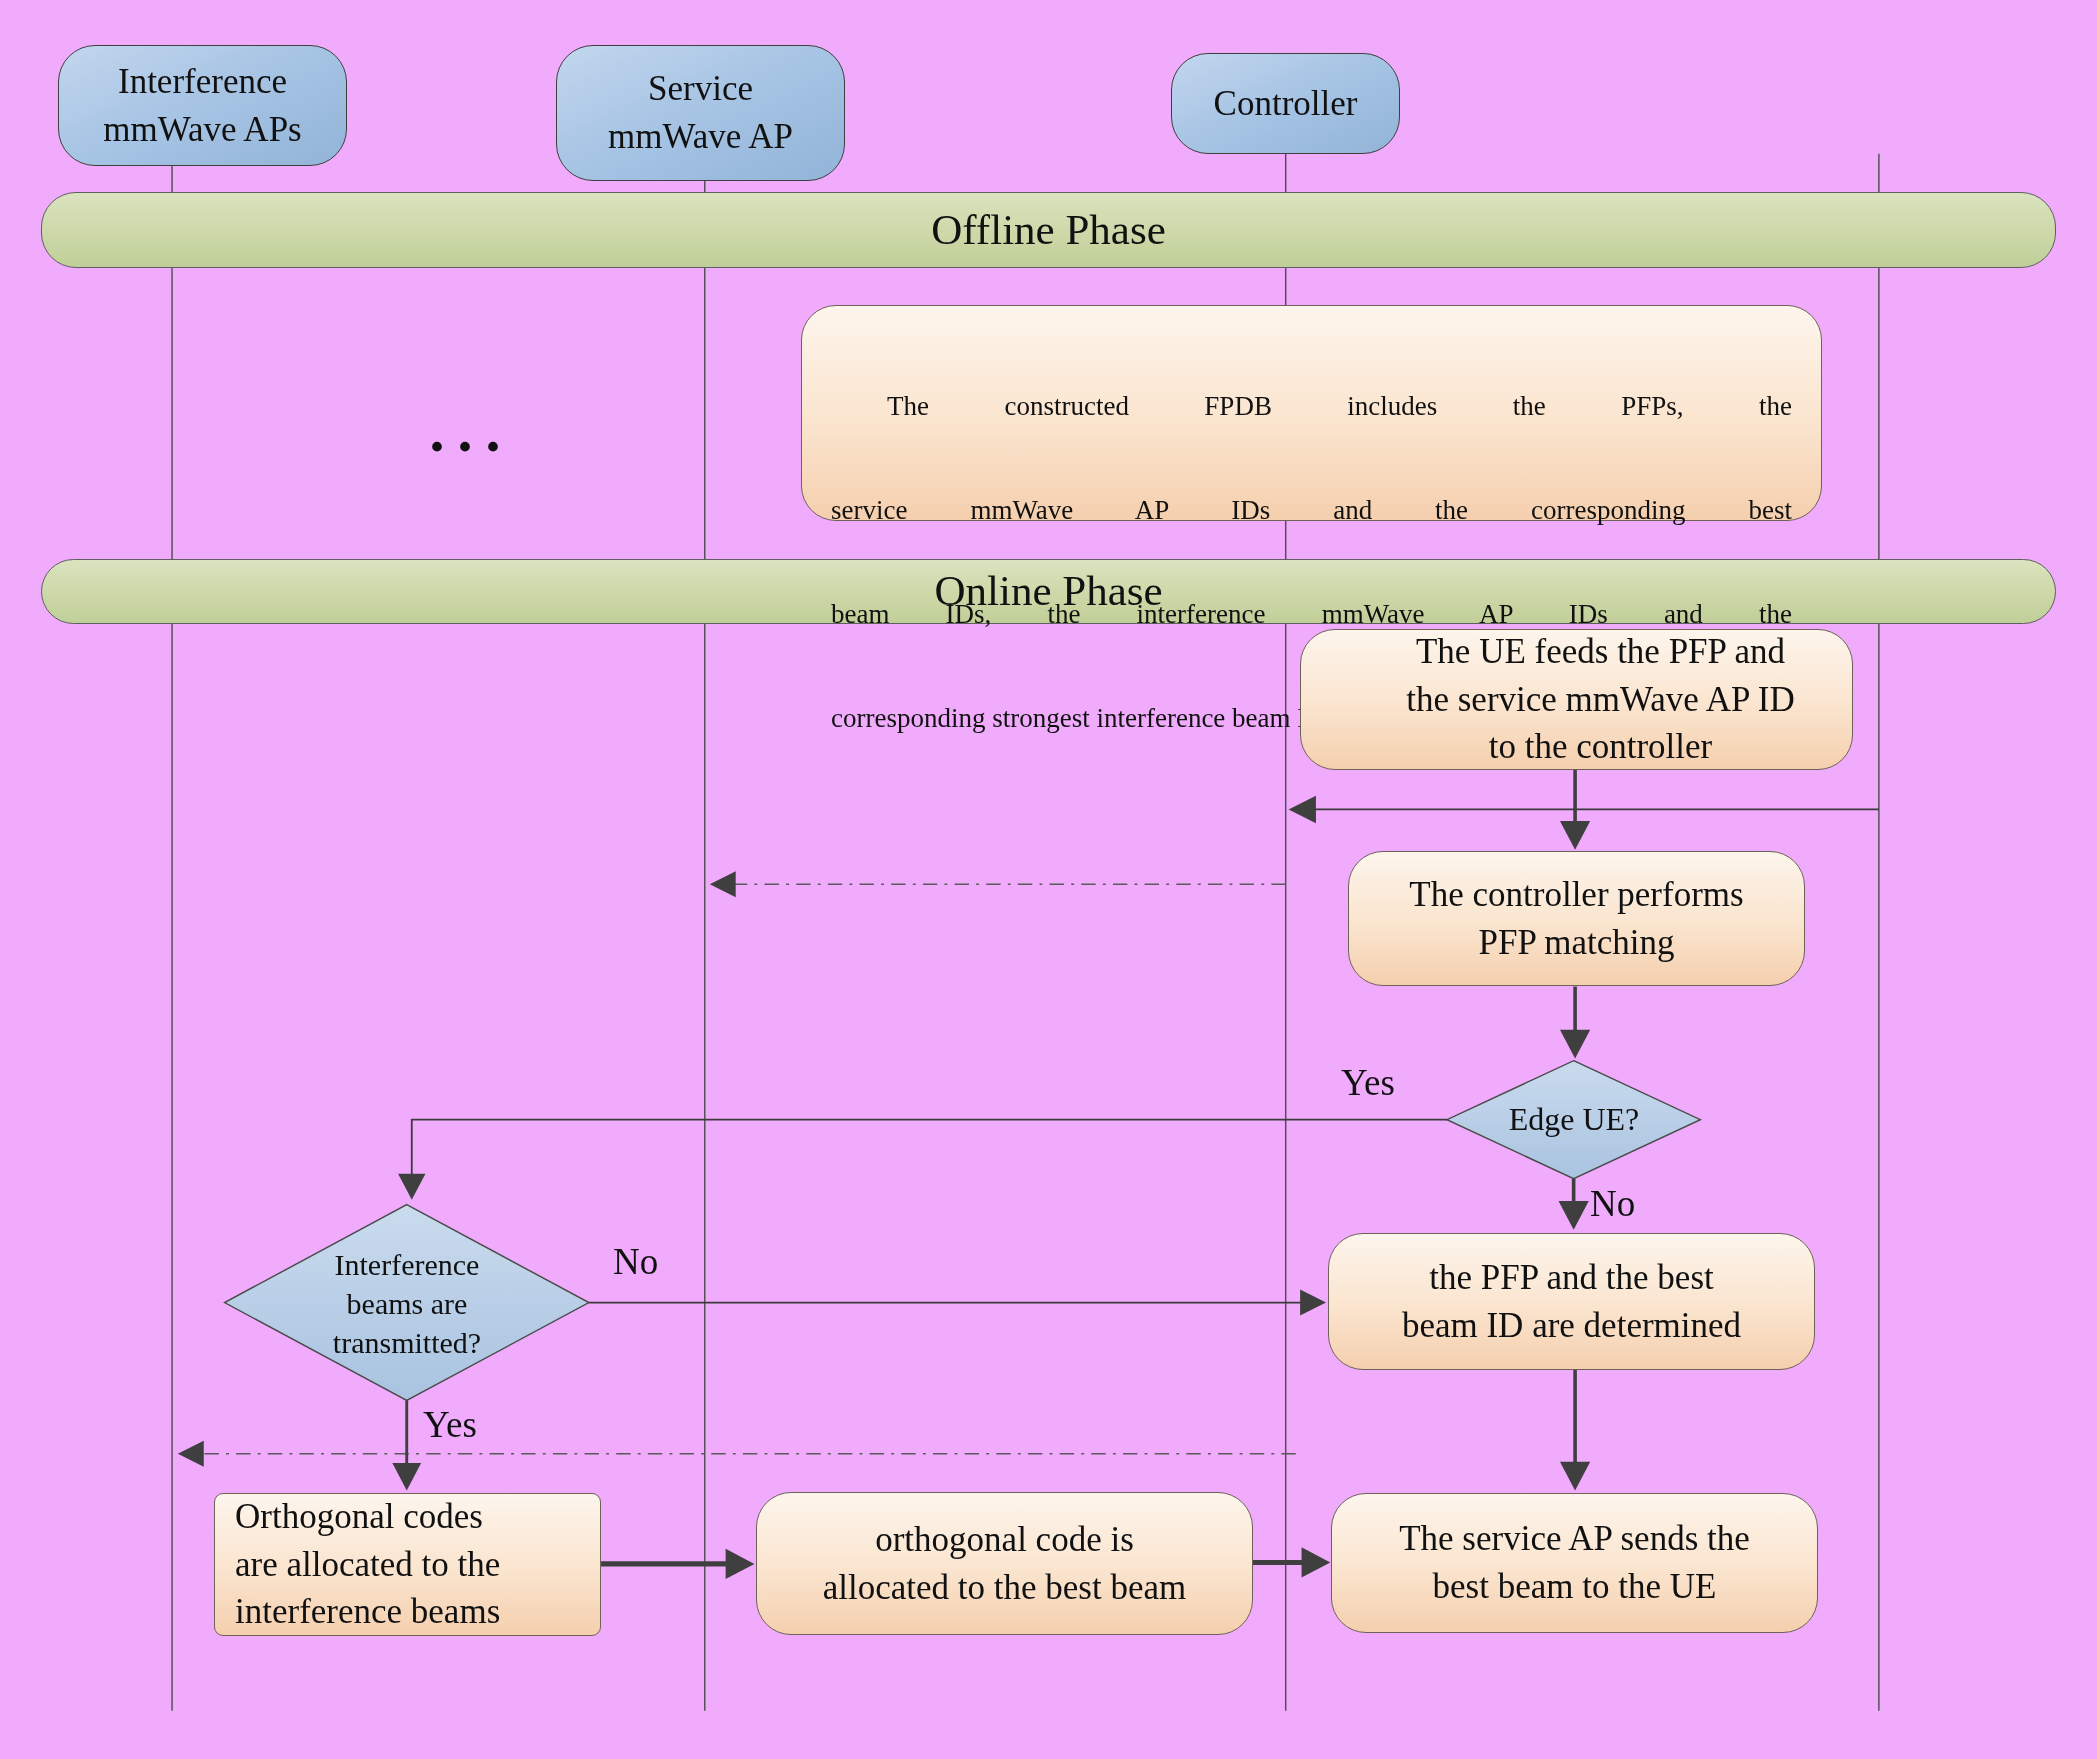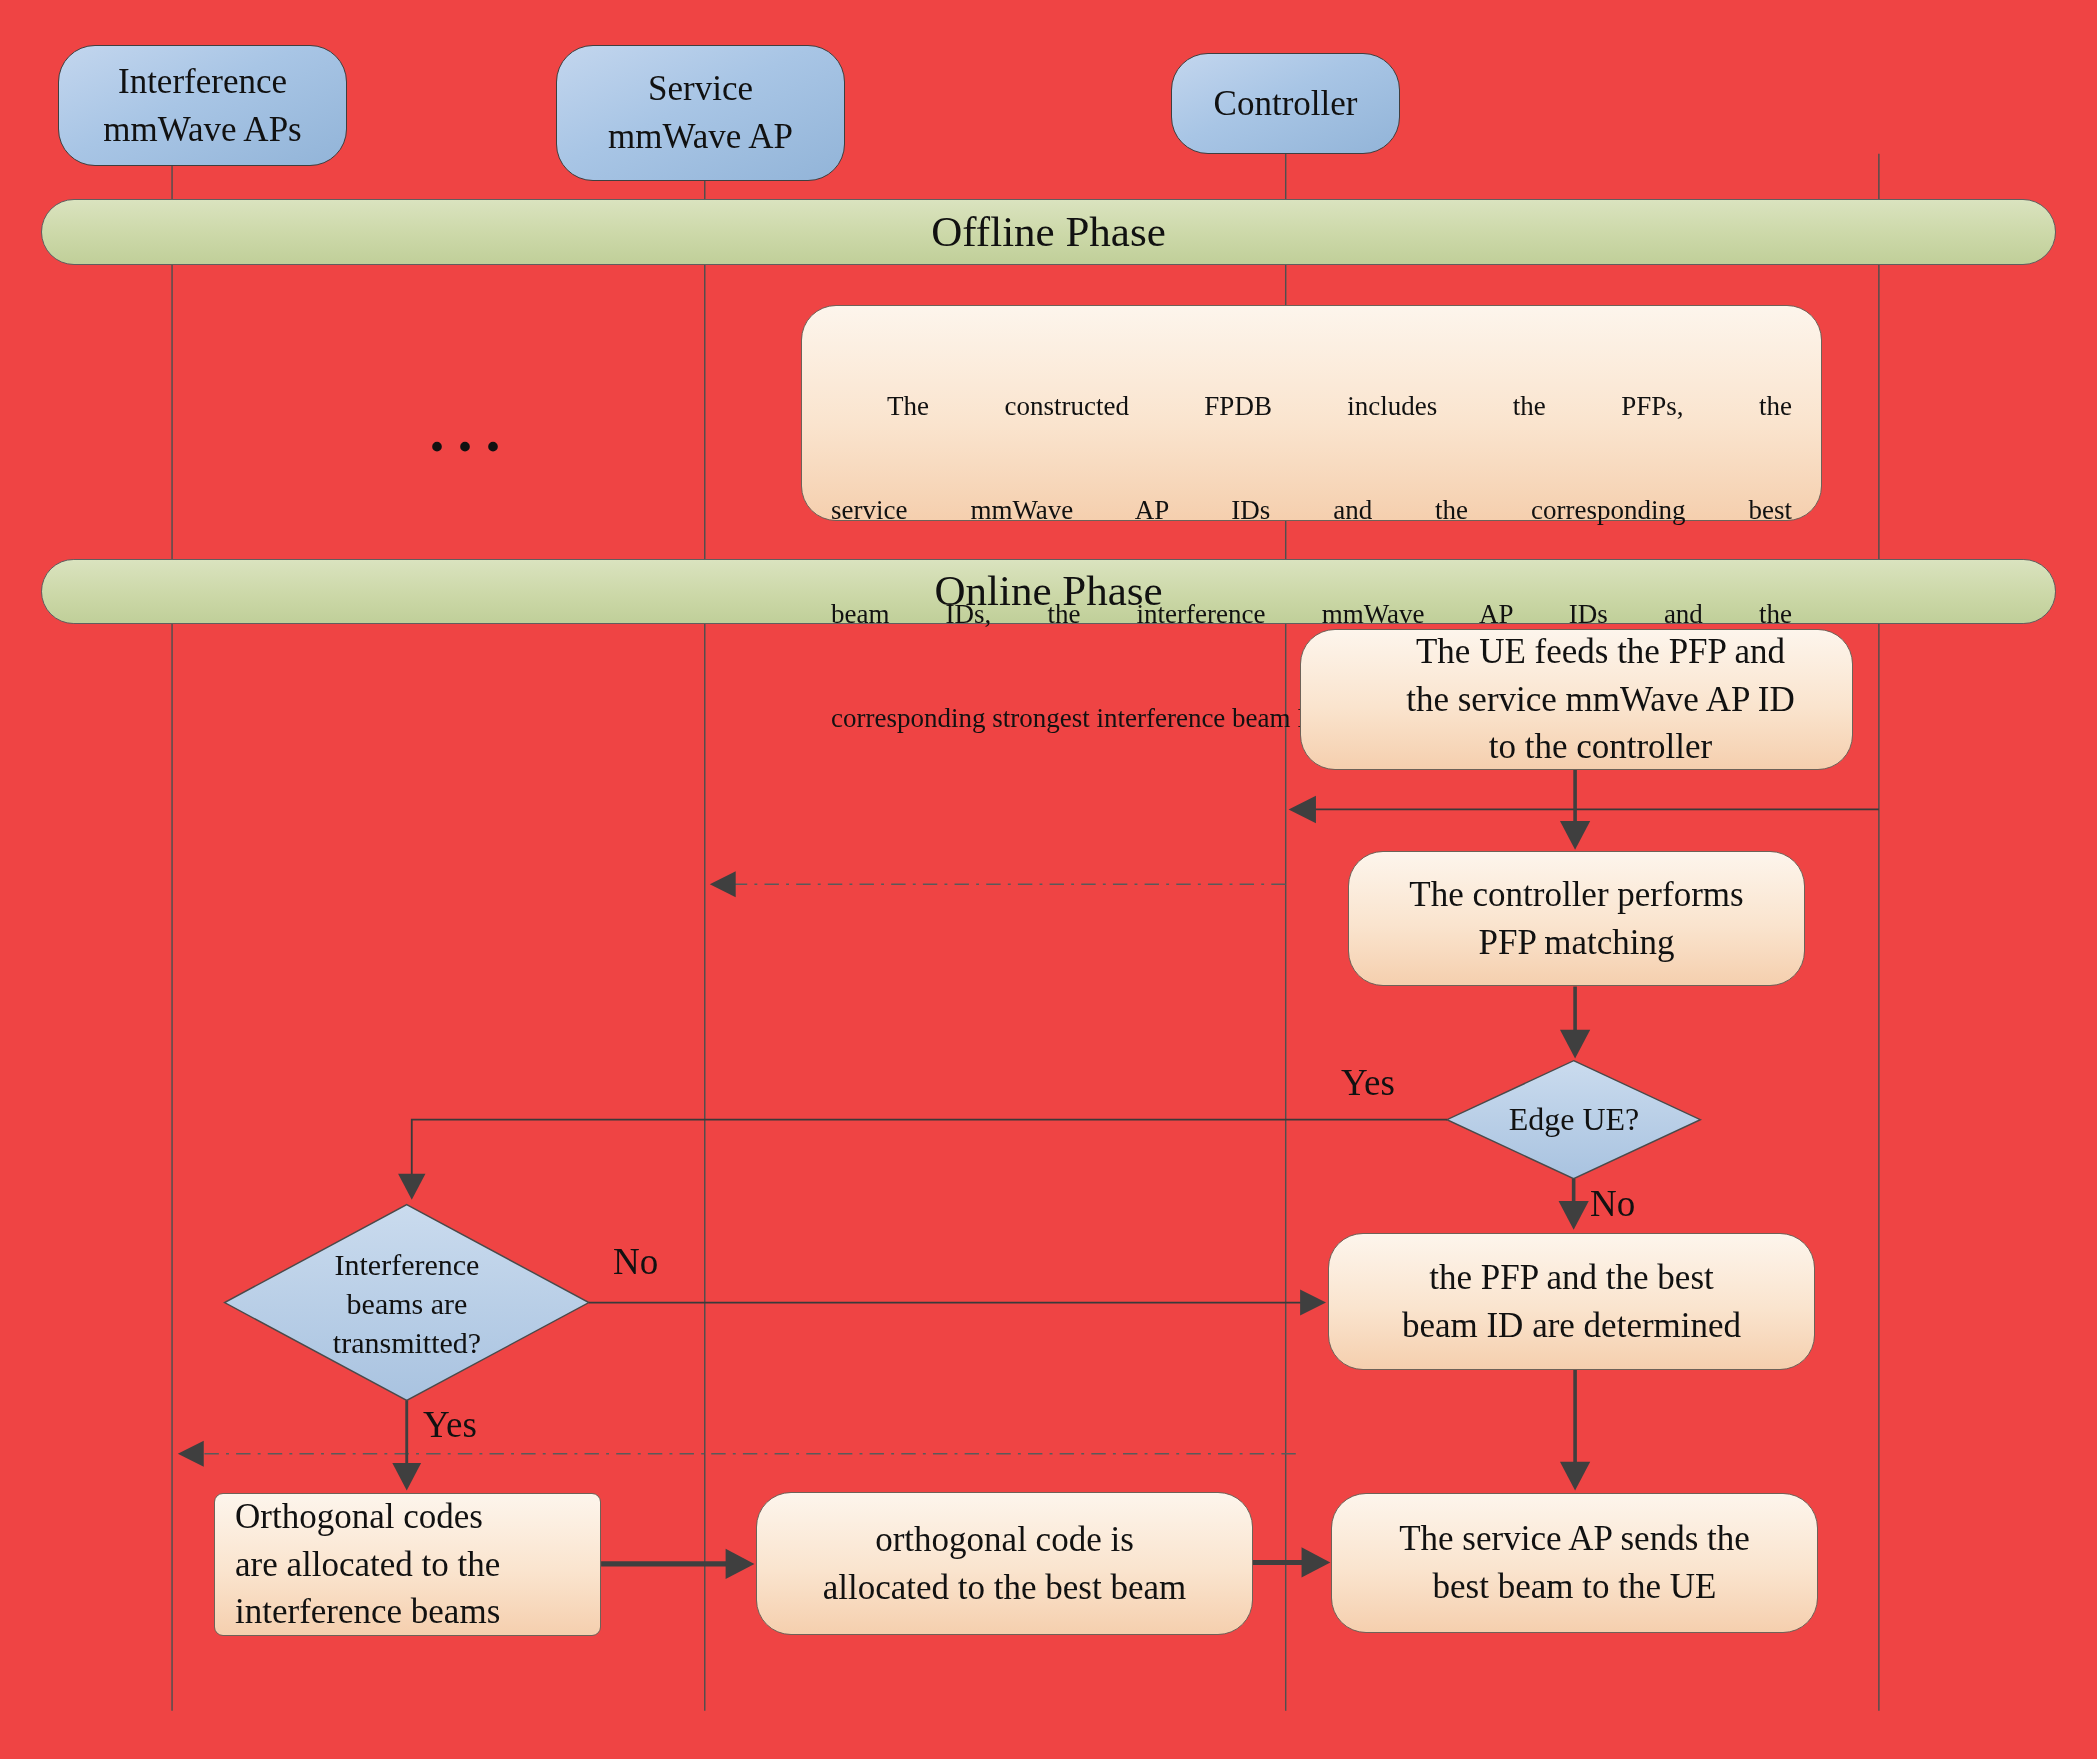--- a/index.html
+++ b/index.html
@@ -1,17 +1,17 @@
 <!DOCTYPE html>
 <html style="font-size:11.5px"><head>
 <meta charset="utf-8">
 <style>
   html,body { margin:0; padding:0; background:#ffffff; }
   .canvas {
-    position:relative; width:2097px; height:1760px; background:#ef4444;
+    position:relative; width:2097px; height:1760px; background:#f0abfc;
     font-family:"Liberation Serif","DejaVu Serif",serif; color:#111111;
   }
   .layer { position:absolute; left:0; top:0; width:2097px; height:1760px; }
   .box {
     position:absolute; box-sizing:border-box;
     display:flex; align-items:center; justify-content:center;
     text-align:center; white-space:pre-line; line-height:1.36;
   }
   .actor {
     background:linear-gradient(155deg,#c3d6ee 0%,#a8c5e5 45%,#92b4d8 100%);
@@ -105,21 +105,21 @@
     <line x1="1740" y1="2170" x2="1814" y2="2170" stroke="#3f3f3f" stroke-width="7"></line>
     <polygon points="1848,2170 1808,2149 1808,2191" fill="#3f3f3f"></polygon>
   </svg>
 
   <div class="box actor" style="left:58px;top:45px;width:289px;height:121px;">Interference
 mmWave APs</div>
   <div class="box actor" style="left:556px;top:45px;width:289px;height:136px;">Service
 mmWave AP</div>
   <div class="box actor" style="left:1171px;top:53px;width:229px;height:101px;">Controller</div>
 
-  <div class="box phasebar" style="left:41px;top:199px;width:2015px;height:66px;">Offline Phase</div>
+  <div class="box phasebar" style="left:41px;top:192px;width:2015px;height:76px;">Offline Phase</div>
   <div class="box phasebar" style="left:41px;top:559px;width:2015px;height:65px;">Online Phase</div>
 
   <div class="dots" style="left:414px;top:397px;width:115px;">...</div>
 
   <div class="box pbox note" style="left:777px;top:305px;width:1021px;height:216px;">
     <div class="jline">The constructed FPDB includes the PFPs, the</div>
     <div class="jline">service mmWave AP IDs and the corresponding best</div>
     <div class="jline">beam IDs, the interference mmWave AP IDs and the</div>
     <div class="jline">corresponding strongest interference beam IDs</div>
   </div>

